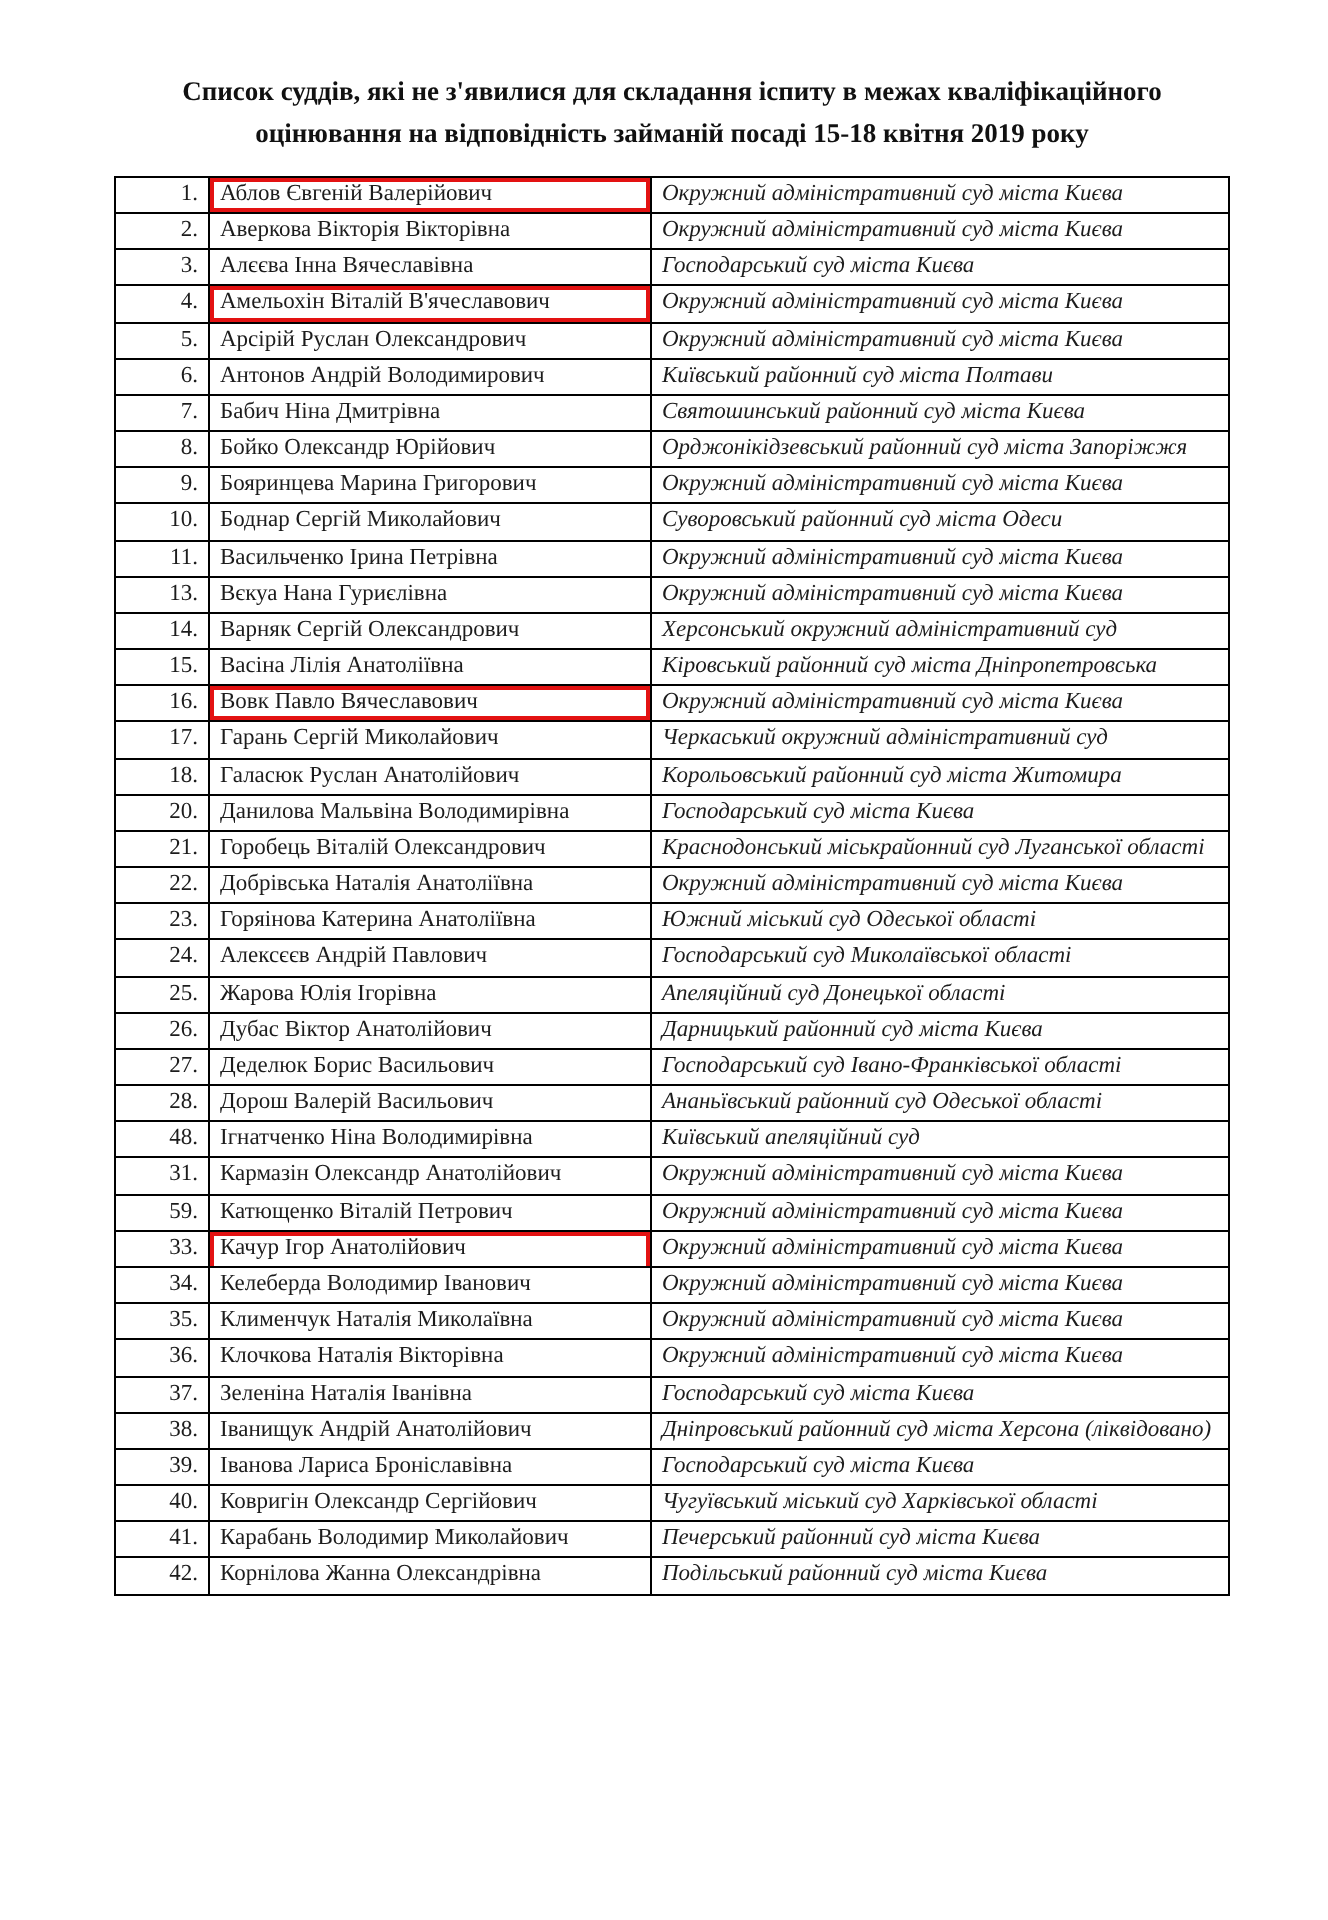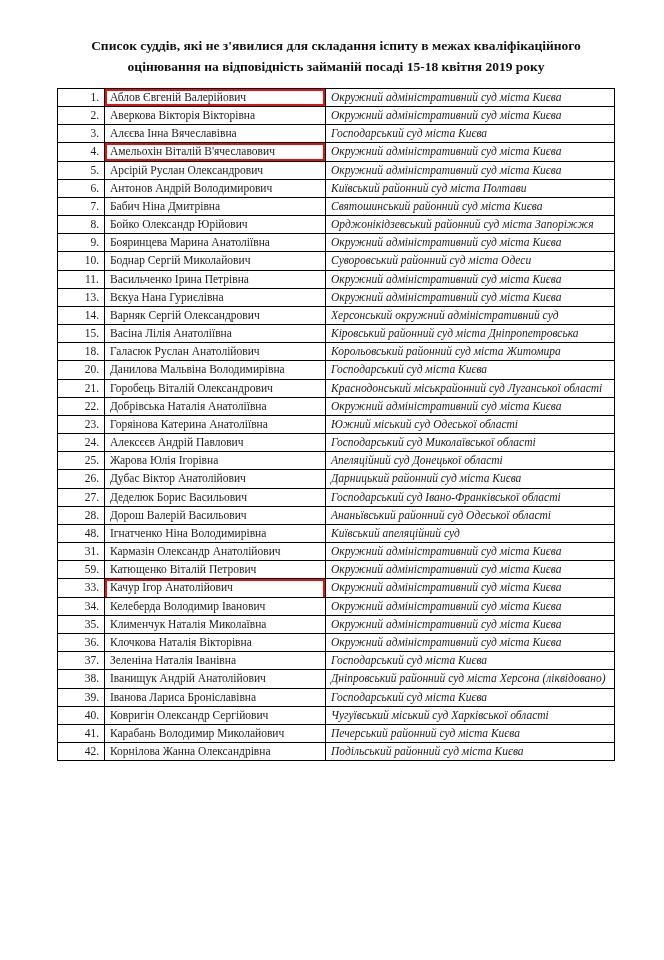--- a/index.html
+++ b/index.html
@@ -109,21 +109,21 @@
           <td class="name">Бабич Ніна Дмитрівна</td>
           <td class="court">Святошинський районний суд міста Києва</td>
         </tr>
         <tr>
           <td class="num">8.</td>
           <td class="name">Бойко Олександр Юрійович</td>
           <td class="court">Орджонікідзевський районний суд міста Запоріжжя</td>
         </tr>
         <tr>
           <td class="num">9.</td>
-          <td class="name">Бояринцева Марина Анатоліївна</td>
+          <td class="name">Бояринцева Марина Григорович</td>
           <td class="court">Окружний адміністративний суд міста Києва</td>
         </tr>
         <tr>
           <td class="num">10.</td>
           <td class="name">Боднар Сергій Миколайович</td>
           <td class="court">Суворовський районний суд міста Одеси</td>
         </tr>
         <tr>
           <td class="num">11.</td>
           <td class="name">Васильченко Ірина Петрівна</td>
@@ -136,20 +136,30 @@
         </tr>
         <tr>
           <td class="num">14.</td>
           <td class="name">Варняк Сергій Олександрович</td>
           <td class="court">Херсонський окружний адміністративний суд</td>
         </tr>
         <tr>
           <td class="num">15.</td>
           <td class="name">Васіна Лілія Анатоліївна</td>
           <td class="court">Кіровський районний суд міста Дніпропетровська</td>
+        </tr>
+        <tr>
+          <td class="num">16.</td>
+          <td class="name">Вовк Павло Вячеславович<div class="hl-box" style="border-color: rgb(227, 18, 18);"></div></td>
+          <td class="court">Окружний адміністративний суд міста Києва</td>
+        </tr>
+        <tr>
+          <td class="num">17.</td>
+          <td class="name">Гарань Сергій Миколайович</td>
+          <td class="court">Черкаський окружний адміністративний суд</td>
         </tr>
         <tr>
           <td class="num">18.</td>
           <td class="name">Галасюк Руслан Анатолійович</td>
           <td class="court">Корольовський районний суд міста Житомира</td>
         </tr>
         <tr>
           <td class="num">20.</td>
           <td class="name">Данилова Мальвіна Володимирівна</td>
           <td class="court">Господарський суд міста Києва</td>

